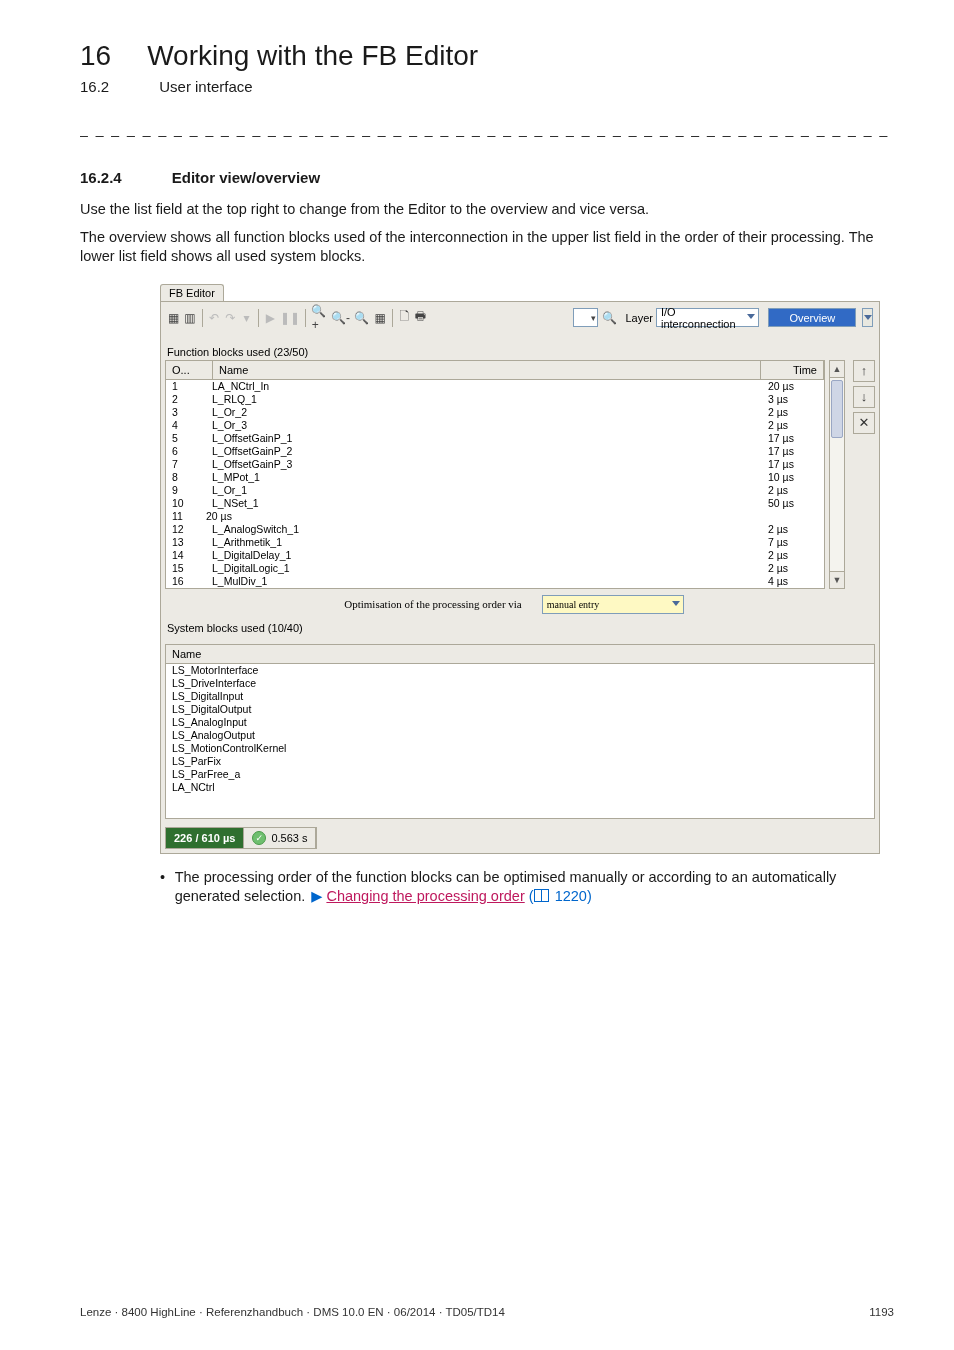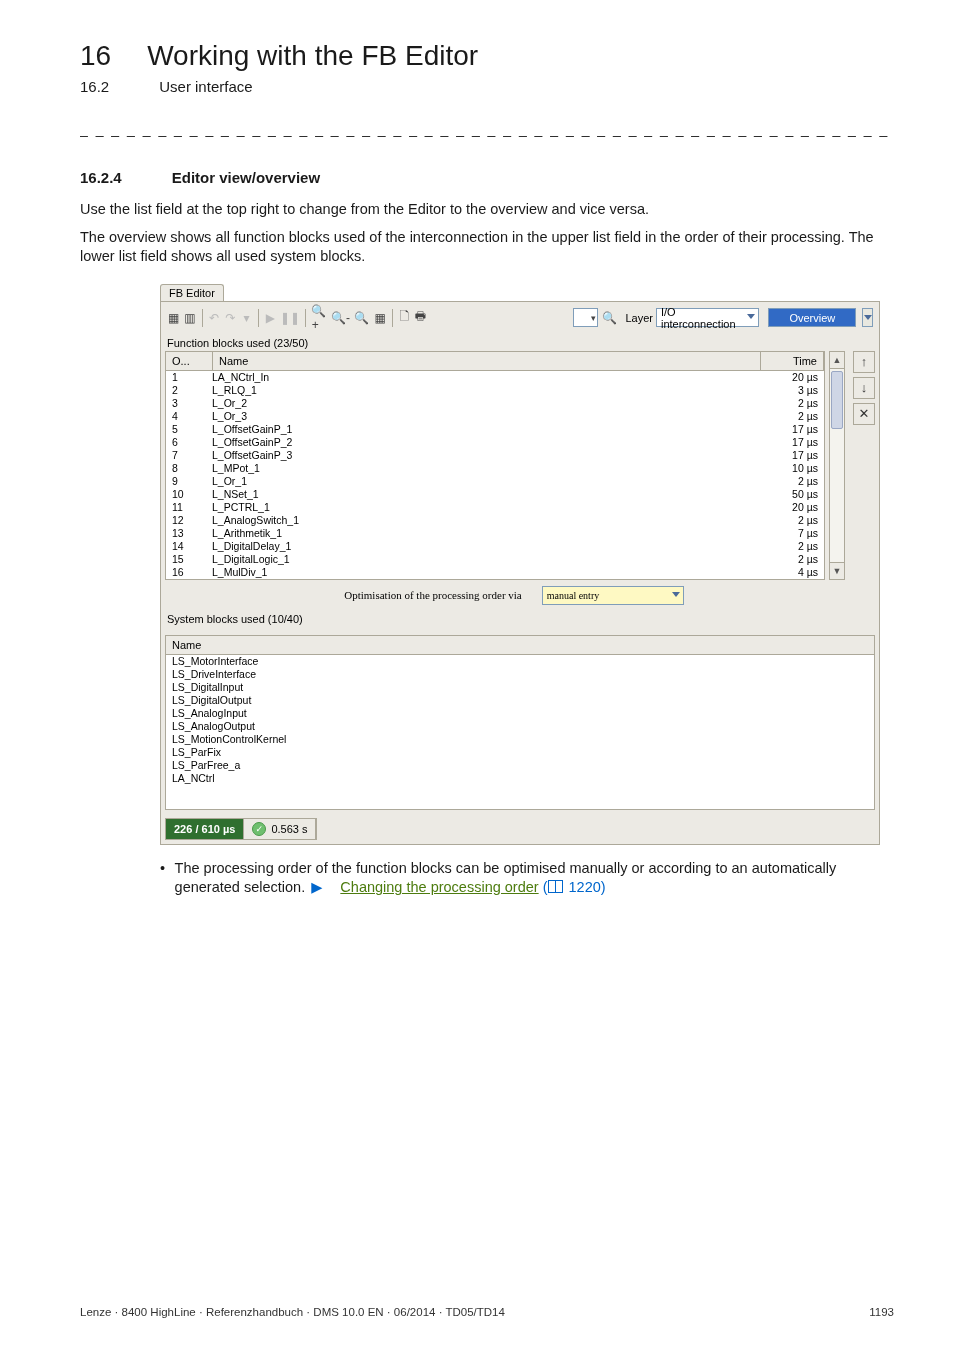--- a/index.html
+++ b/index.html
@@ -127,21 +127,21 @@
     padding: 0 20px; font-size:11px; display:flex; align-items:center; position:relative; width:60px;
   }
   .view-dd-arrow {
     margin-left:3px; width:14px; height:17px; border:1px solid #7f9db9; background:#e8e8e0;
     display:flex; align-items:center; justify-content:center;
   }
   .view-dd-arrow::after{
     content:""; border-left:4px solid transparent; border-right:4px solid transparent; border-top:5px solid #4a6a9a;
   }
 
-  .caption { font-size: 11px; margin: 3px 0 2px 2px; }
+  .caption { font-size: 11px; margin: 12px 0 2px 2px; }
 
   .list-wrap { display:flex; gap:4px; }
   .list-panel {
     flex: 1;
     border: 1px solid #aca899;
     background: #fff;
   }
   .list-header {
     display:flex; height:18px; background:#eceae4; border-bottom:1px solid #aca899;
   }
@@ -149,21 +149,21 @@
     border-right:1px solid #aca899; padding:2px 6px; font-size:11px;
     display:flex; align-items:center;
   }
   .hcell.order { width:34px; }
   .hcell.name { flex:1; }
   .hcell.time { width:50px; justify-content:flex-end; }
   .list-rows { max-height: 210px; overflow:hidden; position:relative; }
   .row { display:flex; height:13px; align-items:center; }
   .row .cell-order { width:34px; padding-left:6px; font-size:10.5px; }
   .row .cell-name { flex:1; padding-left:6px; font-size:10.5px; white-space:nowrap; }
-  .row .cell-time { width:50px; text-align:right; padding-right:6px; font-size:10.5px; }
+  .row .cell-time { width:50px; padding-right:6px; font-size:10.5px; }
 
   .scroll-col {
     width:16px; display:flex; flex-direction:column; gap:0;
   }
   .scroll-btn {
     height:16px; border:1px solid #aca899; background:#eceae4;
     display:flex; align-items:center; justify-content:center; font-size:9px; color:#555;
   }
   .scroll-track { flex:1; border:1px solid #aca899; border-top:none; border-bottom:none; background:#f4f3ee; position:relative; }
   .scroll-thumb { position:absolute; left:1px; right:1px; top:2px; height:56px; background:#cfd6e6; border:1px solid #9aa7c4; border-radius:2px; }
@@ -205,21 +205,21 @@
   .status-seg.used { background:#2f6f2f; color:#fff; font-weight:bold; }
   .status-seg.time { gap:5px; }
   .check-ico {
     width:12px; height:12px; border-radius:50%; background:#6fbf6f; border:1px solid #4a9a4a;
     display:flex; align-items:center; justify-content:center; color:#fff; font-size:9px;
   }
 
   .bullet-block { margin: 14px 0 0 80px; font-size:14.5px; line-height:1.35; }
   .bullet-row { display:flex; gap:8px; }
   .bullet-dot { width:10px; }
-  .arrow-link { color:#4d7c0f; text-decoration: underline; margin-left: 14px; }
+  .arrow-link { color:#be185d; text-decoration: underline; }
   .arrow-tri { color:#0066cc; margin: 0 4px 0 2px; }
   .pageref { color:#0066cc; }
   .book-ico {
     display:inline-block; width:13px; height:11px; border:1px solid #0066cc;
     position:relative; vertical-align:-1px; margin-right:2px;
   }
   .book-ico::after{
     content:""; position:absolute; left:50%; top:0; bottom:0; width:1px; background:#0066cc;
   }
 
@@ -341,21 +341,20 @@
                 <div class="cell-name">L_Or_1</div>
                 <div class="cell-time">2 µs</div>
               </div>
               <div class="row">
                 <div class="cell-order">10</div>
                 <div class="cell-name">L_NSet_1</div>
                 <div class="cell-time">50 µs</div>
               </div>
               <div class="row">
                 <div class="cell-order">11</div>
-                <div class="cell-name">L_PCTRL_1</div>
                 <div class="cell-time">20 µs</div>
               </div>
               <div class="row">
                 <div class="cell-order">12</div>
                 <div class="cell-name">L_AnalogSwitch_1</div>
                 <div class="cell-time">2 µs</div>
               </div>
               <div class="row">
                 <div class="cell-order">13</div>
                 <div class="cell-name">L_Arithmetik_1</div>

